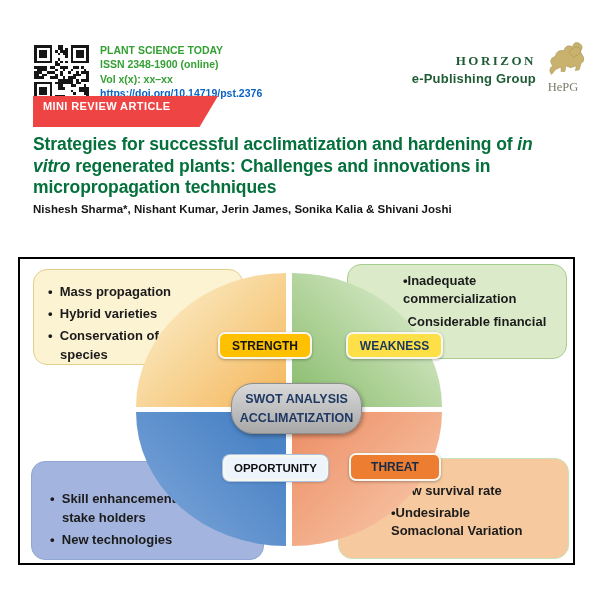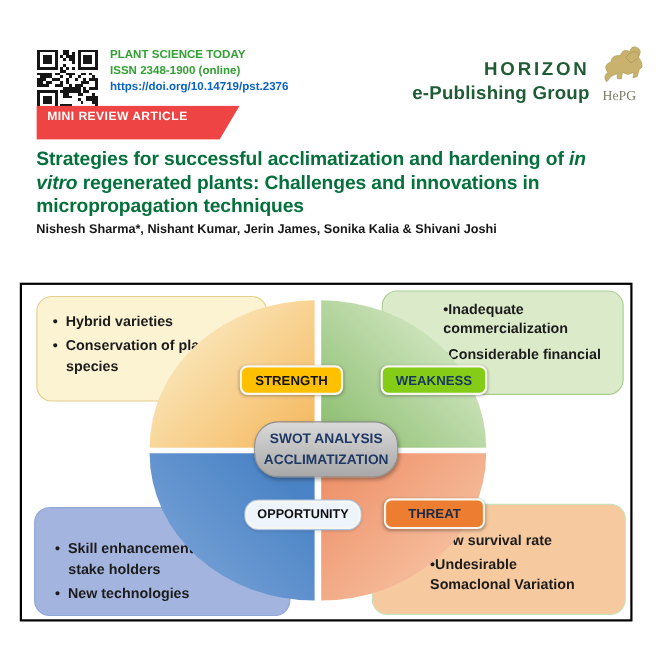--- a/index.html
+++ b/index.html
@@ -6,22 +6,22 @@
   #page{position:relative;width:600px;height:600px;background:#ffffff;overflow:hidden;
         font-family:"Liberation Sans",sans-serif;}
 
   
   .qr{position:absolute;left:33px;top:45px;width:57px;height:55px;}
   .qr svg{width:100%;height:100%;}
   .jinfo{position:absolute;left:100px;top:43px;font-size:10.5px;font-weight:bold;line-height:14.4px;}
   .jinfo .green{color:#34A033;}
   .jinfo a{color:#0A62C5;text-decoration:none;}
   .pub{position:absolute;right:64px;top:53px;text-align:right;color:#1F5C35;}
-  .pub .l1{font-size:17px;font-weight:bold;letter-spacing:2.5px;}
-  .pub .l2{font-size:17px;font-weight:bold;letter-spacing:.2px;margin-top:2px;}
+  .pub .l1{font-size:13px;font-weight:bold;letter-spacing:2.5px;font-family:Liberation Serif, serif;}
+  .pub .l2{font-size:13px;font-weight:bold;letter-spacing:.2px;margin-top:2px;}
   .lion{position:absolute;right:14px;top:42px;width:46px;text-align:center;}
   .lion svg{width:42px;height:40px;display:block;margin:0 auto;}
   .lion .cap{font-family:"Liberation Serif",serif;font-size:12.5px;color:#7C7C68;margin-top:-2px;}
 
   .banner{position:absolute;left:33px;top:96px;height:31px;width:185px;background:#ef4444;
           clip-path:polygon(0 0,100% 0,90% 100%,0 100%);
           color:#fff;font-size:11px;font-weight:bold;letter-spacing:.4px;line-height:21px;
           padding-left:10px;box-sizing:border-box;}
 
   .title{position:absolute;left:33px;top:134px;width:524px;margin:0;
@@ -60,21 +60,21 @@
       background:linear-gradient(45deg,#7FA6D9 5%,#4B84C6 80%);}
   .q-threat{left:272px;top:153px;border-radius:0 0 100% 0;
       background:linear-gradient(315deg,#F8C9AB 8%,#ED8F66 95%);}
 
   .pill{position:absolute;z-index:3;border-radius:7px;border:2px solid #F7F7EF;
         display:flex;align-items:center;justify-content:center;
         font-size:12px;font-weight:bold;box-shadow:0 1px 3px rgba(0,0,0,.3);box-sizing:border-box;margin-left:46px;}
   .pill-strength{left:152px;top:73px;width:94px;height:27px;color:#151515;}
   .pill-weakness{left:280px;top:73px;width:97px;height:27px;color:#17375E;}
   .pill-opportunity{left:157px;top:196px;width:105px;height:26px;color:#101010;
-        box-shadow:0 0 0 1px #A9C3E5,0 1px 3px rgba(0,0,0,.3);font-size:11.5px;border-radius:12px;}
+        box-shadow:0 0 0 1px #A9C3E5,0 1px 3px rgba(0,0,0,.3);font-size:11.5px;}
   .pill-threat{left:283px;top:194px;width:92px;height:28px;color:#1A2B45;}
 
   .center{position:absolute;left:211px;top:124px;width:131px;height:51px;z-index:4;
           background:linear-gradient(180deg,#D9D9D9,#A8A8A8);border:1px solid #8F8F8F;border-radius:22px;
           color:#1F3864;font-weight:bold;font-size:12.5px;text-align:center;line-height:19px;
           padding-top:6px;box-sizing:border-box;box-shadow:1px 2px 4px rgba(0,0,0,.35);}
 </style>
 </head>
 <body>
 
@@ -304,20 +304,21 @@
         <rect x="11" y="20" width="1" height="1" fill="#161616"></rect>
         <rect x="12" y="20" width="1" height="1" fill="#161616"></rect>
         <rect x="13" y="20" width="1" height="1" fill="#161616"></rect>
         <rect x="20" y="20" width="1" height="1" fill="#161616"></rect>
       </svg>
   </div>
 
   <div class="jinfo">
     <div class="green">PLANT SCIENCE TODAY</div>
     <div class="green">ISSN 2348-1900 (online)</div>
+    <div class="green">Vol x(x): xx–xx</div>
     <div><a href="#">https://doi.org/10.14719/pst.2376</a></div>
   </div>
 
   <div class="pub">
     <div class="l1">HORIZON</div>
     <div class="l2">e-Publishing Group</div>
   </div>
 
   <div class="lion">
     <svg viewBox="0 0 44 40">
@@ -328,20 +329,21 @@
 
   <div class="banner">MINI REVIEW ARTICLE</div>
 
   <h1 class="title"><span>Strategies for successful acclimatization and hardening of </span><i>in vitro</i><span>  regenerated plants: Challenges and innovations in micropropagation techniques</span></h1>
 
   <div class="authors">Nishesh Sharma*, Nishant Kumar, Jerin James, Sonika Kalia &amp; Shivani Joshi</div>
 
   <div class="fig">
 
     <div class="cbox box-strength hang">
+      <div class="li">Mass propagation</div>
       <div class="li">Hybrid varieties</div>
       <div class="li">Conservation of plant species</div>
     </div>
 
     <div class="cbox box-weakness tight">
       <div class="li">Inadequate commercialization</div>
       <div class="li">Considerable financial input</div>
     </div>
 
     <div class="cbox box-opportunity hang">
@@ -353,21 +355,21 @@
       <div class="li">Low survival rate</div>
       <div class="li">Undesirable Somaclonal Variation</div>
     </div>
 
     <div class="q q-strength"></div>
     <div class="q q-weakness"></div>
     <div class="q q-opportunity"></div>
     <div class="q q-threat"></div>
 
     <div class="pill pill-strength" style="background: rgb(255, 192, 0);">STRENGTH</div>
-    <div class="pill pill-weakness" style="background: #84cc16;">WEAKNESS</div>
+    <div class="pill pill-weakness" style="background: #fde047;">WEAKNESS</div>
     <div class="pill pill-opportunity" style="background: rgb(237, 244, 251);">OPPORTUNITY</div>
     <div class="pill pill-threat" style="background: rgb(237, 125, 49);">THREAT</div>
 
     <div class="center">
       <div>SWOT ANALYSIS</div>
       <div>ACCLIMATIZATION</div>
     </div>
   </div>
 
 </div>

